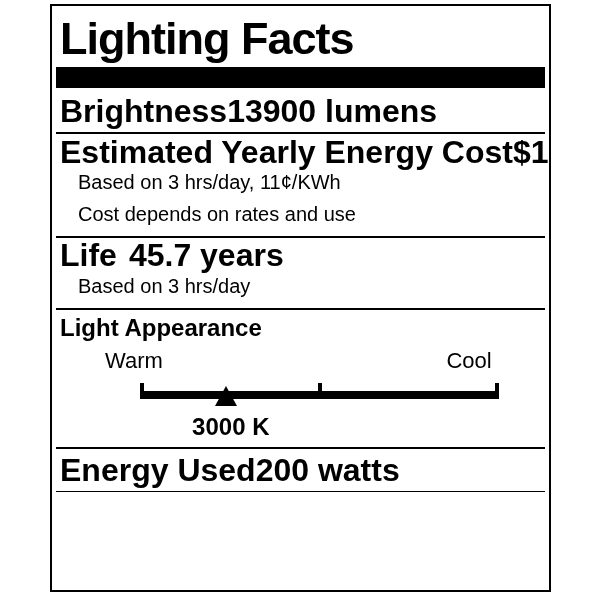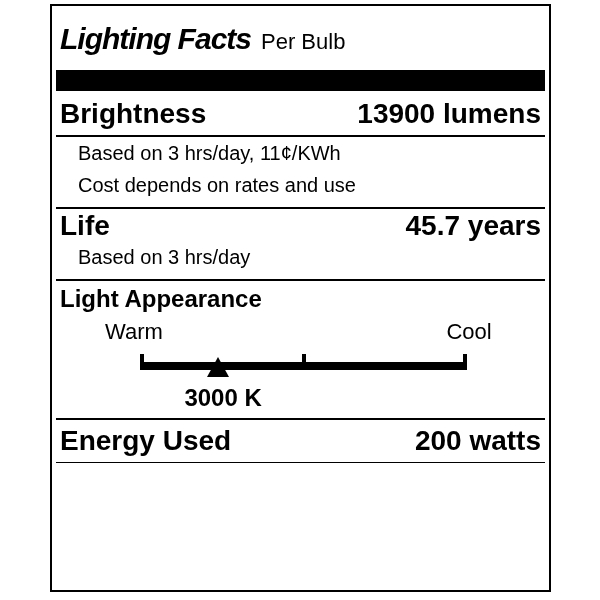--- a/index.html
+++ b/index.html
@@ -26,40 +26,38 @@
   
   .header {
     display: flex;
     align-items: baseline;
     gap: 10px;
     margin-top: 10px;
     line-height: 46px;
     white-space: nowrap;
   }
   .title {
-    font-size: 30px;
+    font-size: 45px;
     font-weight: bold;
     letter-spacing: -1px;
-    font-style: italic;
   }
   .subtitle {
     font-size: 22px;
     font-weight: normal;
   }
   .black-bar {
     height: 21px;
     background: #000000;
     margin: 5px -4px 0 -4px;
   }
   
   .row {
     display: flex;
-    justify-content: space-between;
     align-items: baseline;
-    font-size: 28px;
+    font-size: 32px;
     font-weight: bold;
     line-height: 28px;
     white-space: nowrap;
   }
   .row-brightness   { margin-top: 9px; }
   .row-cost         { margin-top: 4px; }
   .row-life         { margin-top: 3px; gap: 12px; }
   .row-energy-used  { margin-top: 7px; }
   .note {
     font-size: 20px;
@@ -101,20 +99,21 @@
     white-space: nowrap;
   }
   .warm-label { left: 74px; }
   .cool-label { left: 409px; }
   .scale-track {
     position: absolute;
     left: 80px;
     top: 41px;
     width: 327px;
     height: 16px;
+    padding-left: 32px;
   }
   .scale-bar {
     position: absolute;
     left: 0;
     right: 0;
     top: 8px;
     height: 8px;
     background: #000000;
   }
   .tick {
@@ -149,32 +148,35 @@
     white-space: nowrap;
   }
 </style>
 </head>
 <body>
 
 <div class="label-box">
 
   <div class="header">
     <span class="title">Lighting Facts</span>
-    <span class="subtitle">Per Bulb</span>
   </div>
 
   <div class="black-bar"></div>
 
   <div class="row row-brightness">
     <span>Brightness</span>
     <span>13900 lumens</span>
   </div>
 
   <div class="divider divider-1"></div>
 
+  <div class="row row-cost">
+    <span>Estimated Yearly Energy Cost</span>
+    <span>$12.05</span>
+  </div>
   <div class="note">Based on 3 hrs/day, 11¢/KWh</div>
   <div class="note">Cost depends on rates and use</div>
 
   <div class="divider divider-2"></div>
 
   <div class="row row-life">
     <span>Life</span>
     <span>45.7 years</span>
   </div>
   <div class="note note-life">Based on 3 hrs/day</div>

